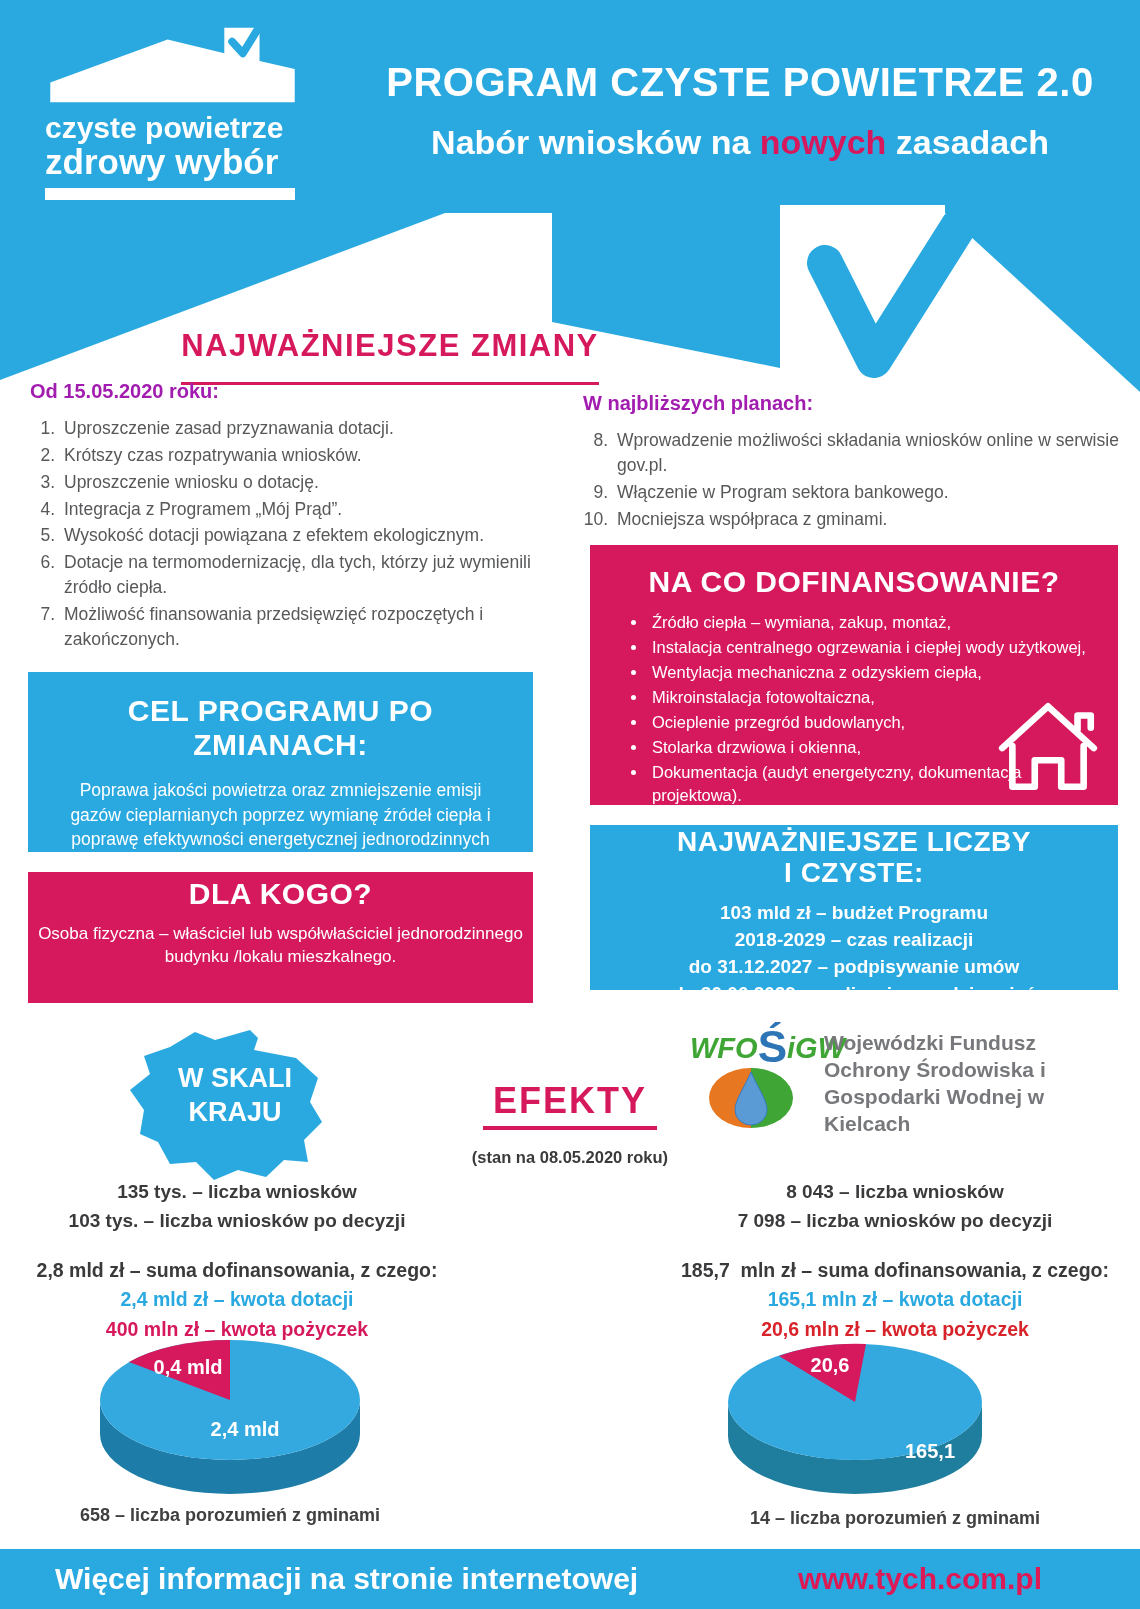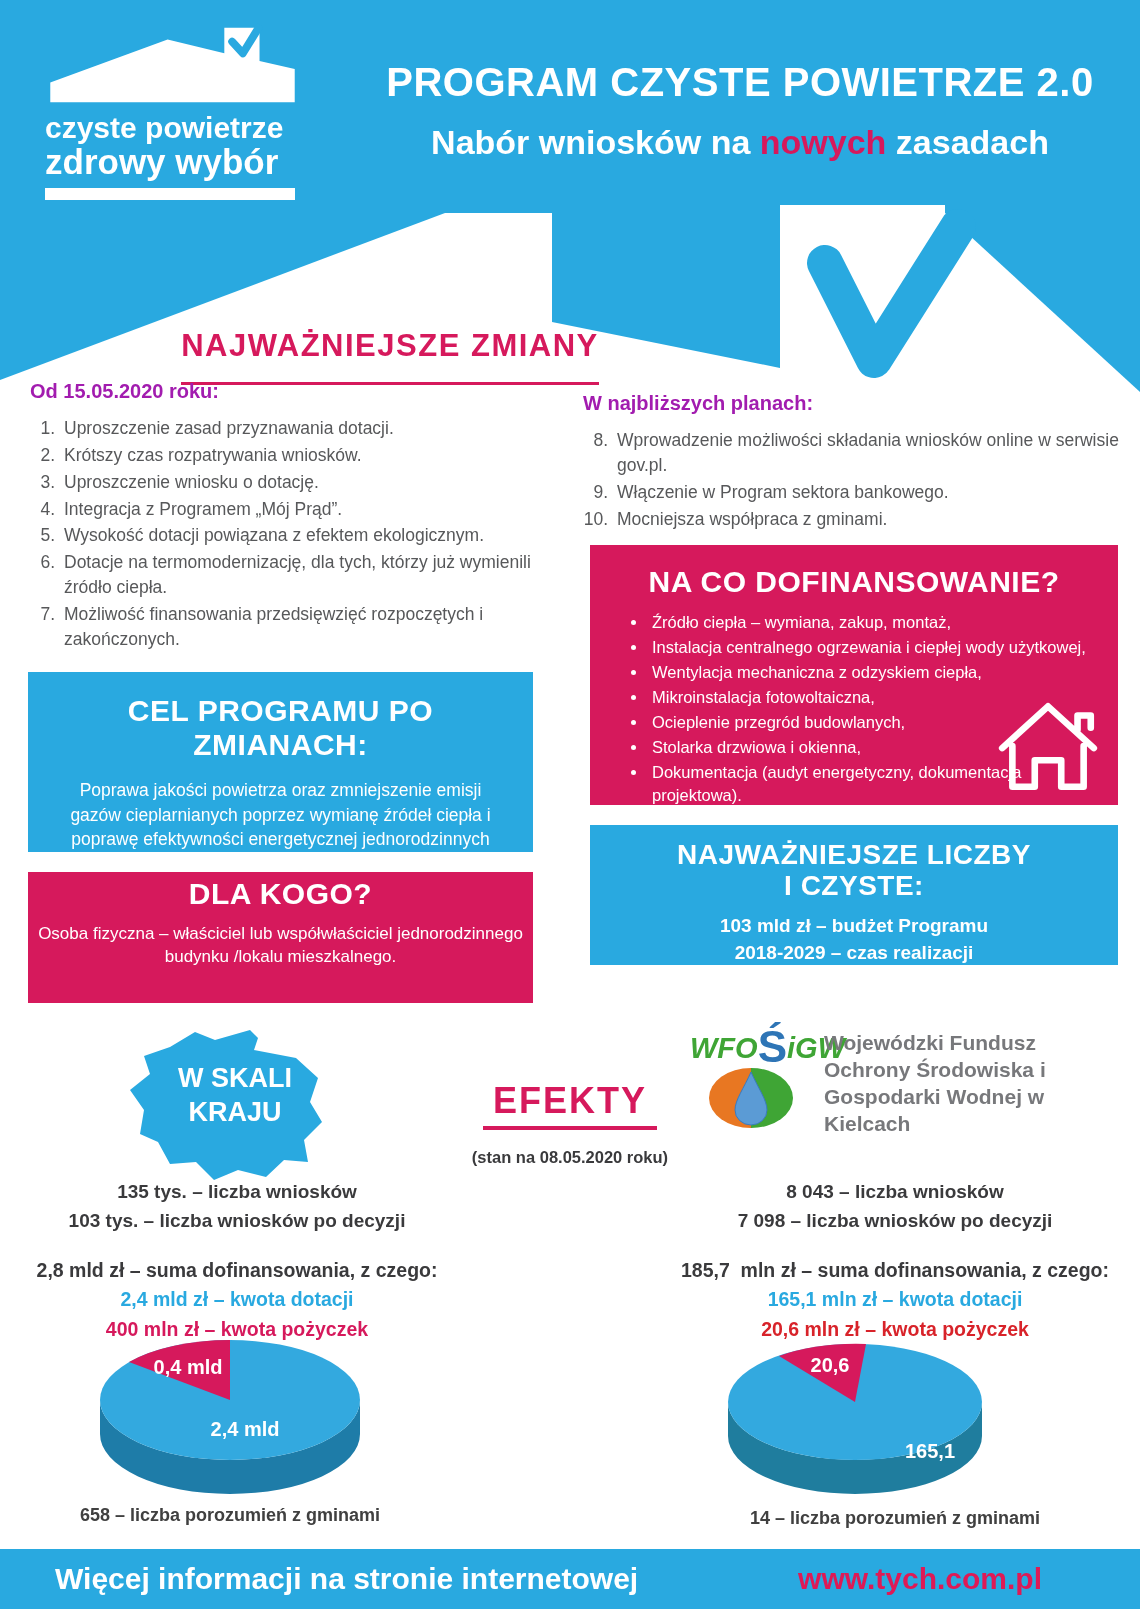--- a/index.html
+++ b/index.html
@@ -33,21 +33,21 @@
   .box-blue{background:#29A9E0;}
   .box-title{font-size:30px;font-weight:bold;text-align:center;letter-spacing:.5px;}
   .funding-box{left:590px;top:545px;width:528px;height:260px;padding:20px 14px 12px 14px;}
   .funding-list{margin:12px 0 0 0;padding-left:44px;font-size:16.5px;line-height:1.45;}
   .funding-list li{margin-bottom:1px;padding-left:4px;}
   .house-icon{position:absolute;right:14px;bottom:10px;width:112px;height:102px;}
   .goal-box{left:28px;top:672px;width:505px;height:180px;padding:22px 26px 0 26px;}
   .goal-box .box-body{margin-top:16px;font-size:17.5px;line-height:1.4;text-align:center;}
   .who-box{left:28px;top:872px;width:505px;height:131px;padding:5px 6px 0 6px;}
   .who-box .box-body{margin-top:12px;font-size:17px;line-height:1.35;text-align:center;}
-  .numbers-box{left:590px;top:825px;width:528px;height:140px;padding:14px 10px 0 10px;}
+  .numbers-box{left:590px;top:825px;width:528px;height:165px;padding:1px 10px 0 10px;}
   .numbers-box .box-title{font-size:28px;line-height:1.12;}
   .numbers-lines{margin-top:11px;font-size:19px;font-weight:bold;text-align:center;line-height:1.42;}
   
   .map-svg{position:absolute;left:100px;top:1022px;width:270px;height:165px;}
   .map-label{position:absolute;left:100px;top:1062px;width:270px;text-align:center;color:#fff;
        font-size:27px;font-weight:bold;line-height:1.25;}
   .effects{position:absolute;left:415px;top:1080px;width:310px;text-align:center;}
   .effects-title{display:inline-block;font-size:36px;font-weight:bold;color:#D6195C;letter-spacing:2px;
        border-bottom:4px solid #D6195C;padding:0 10px 4px 10px;}
   .effects-asof{margin-top:18px;font-size:16.5px;font-weight:bold;color:#3A3A3C;}

